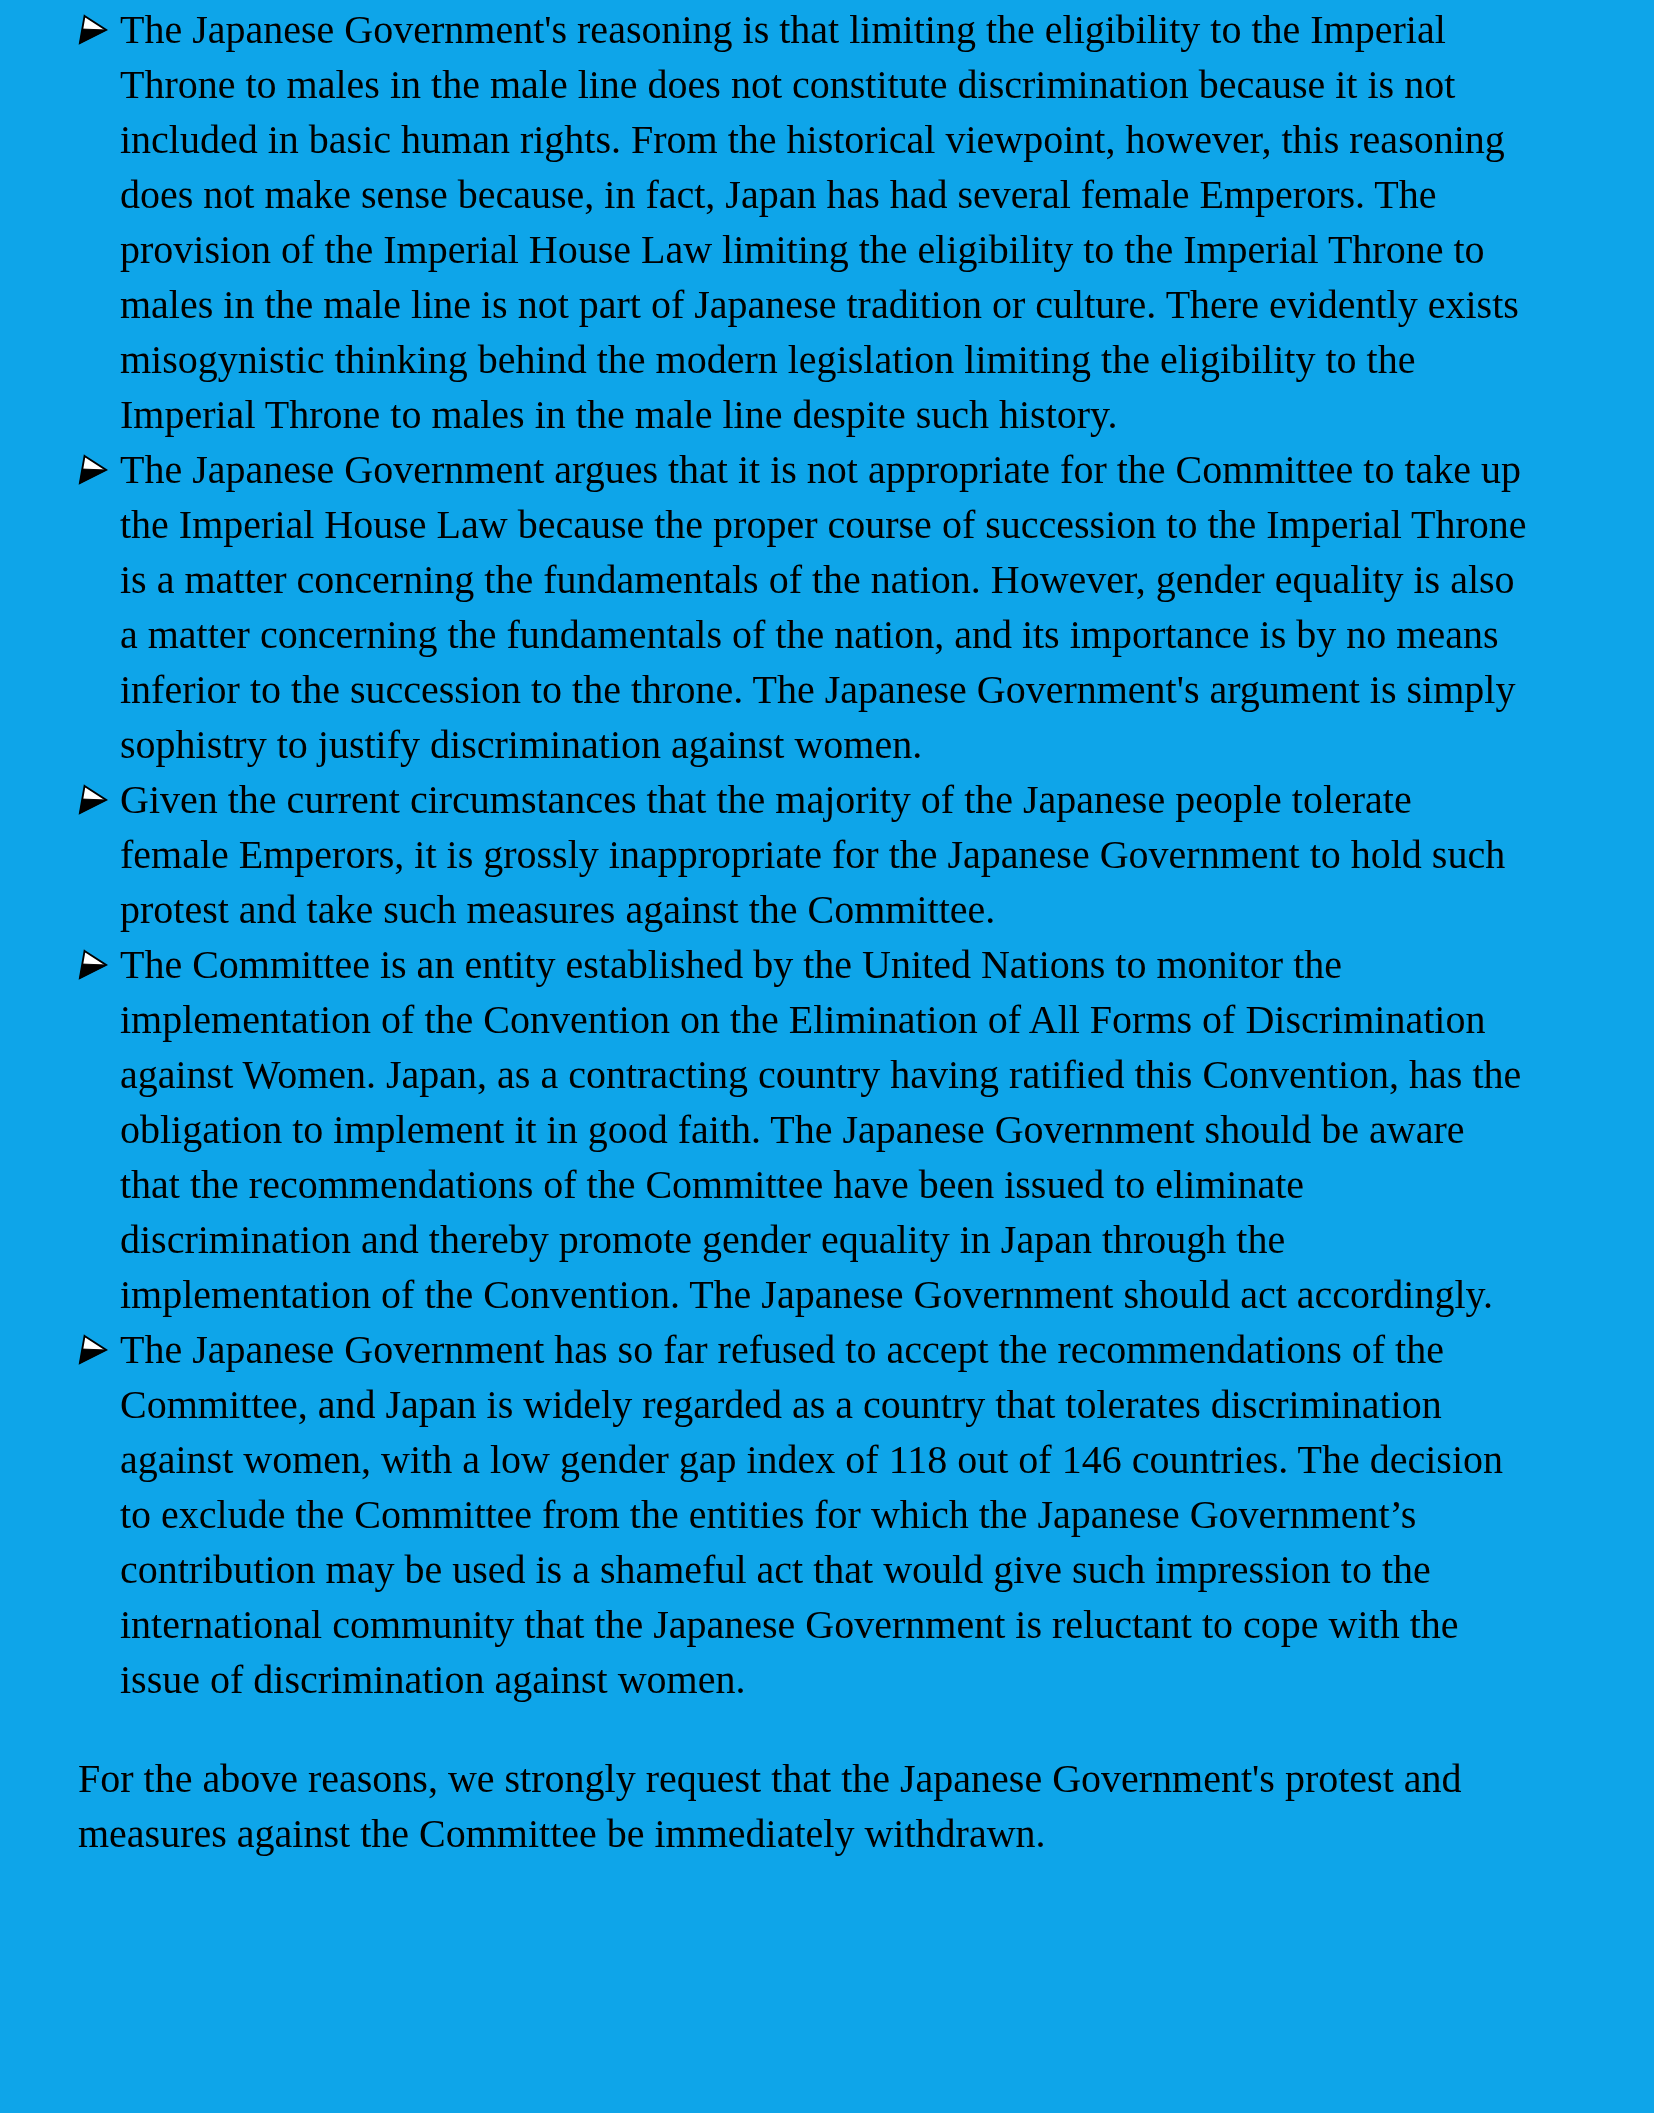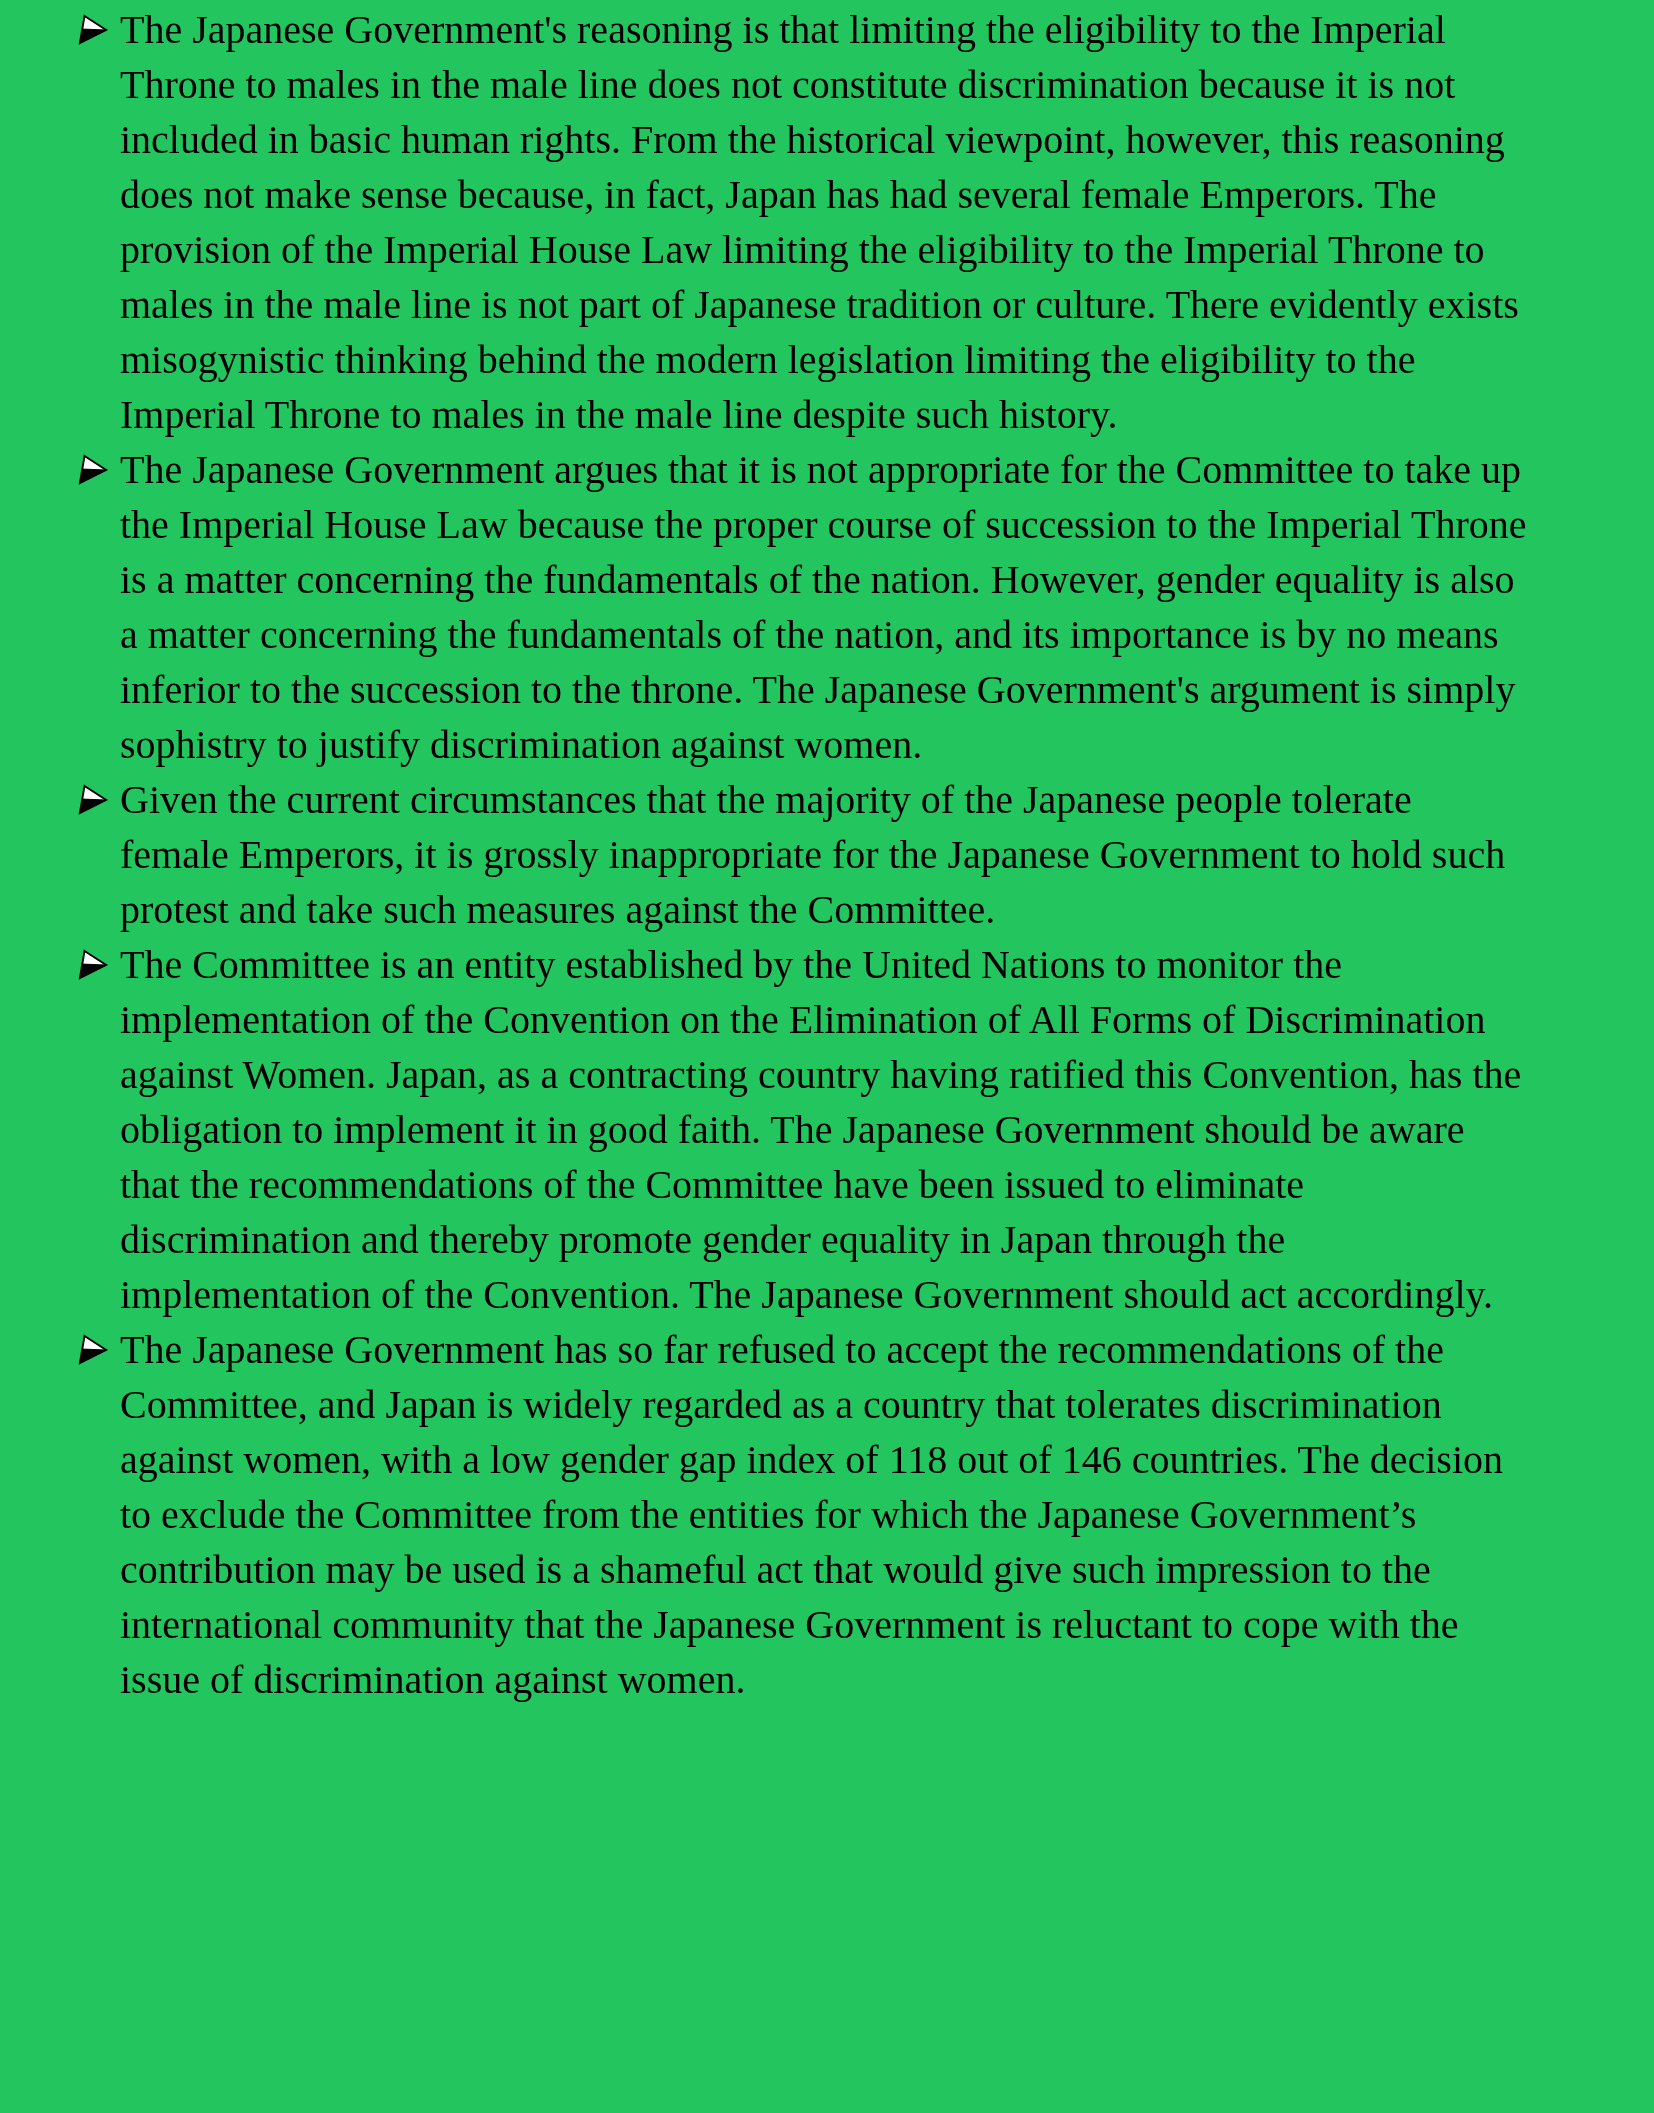--- a/index.html
+++ b/index.html
@@ -4,21 +4,21 @@
 <style>
   html, body {
     margin: 0;
     padding: 0;
     background: #ffffff;
   }
   .page {
     position: relative;
     width: 1654px;
     min-height: 2113px;
-    background: #22c55e;
+    background: #0ea5e9;
     color: #000000;
     font-family: "Liberation Serif", "DejaVu Serif", serif;
     font-size: 40px;
     line-height: 55px;
     box-sizing: border-box;
     padding: 2px 127px 60px 78px;
     text-align: left;
   }
   ul.bullet-list {
     list-style: none;
@@ -94,13 +94,14 @@
   <li class="bullet-item">
     <span class="bullet-marker">
       <svg width="30" height="32" viewBox="0 0 32 34" aria-hidden="true">
         <polygon points="7,2 30,17 2,31" fill="#ffffff" stroke="#000000" stroke-width="2" stroke-linejoin="miter"></polygon>
         <polygon points="5,16 30,17 2,31" fill="#000000" stroke="#000000" stroke-width="1"></polygon>
       </svg>
     </span>
     <span class="bullet-text">The Japanese Government has so far refused to accept the recommendations of the Committee, and Japan is widely regarded as a country that tolerates discrimination against women, with a low gender gap index of 118 out of 146 countries. The decision to exclude the Committee from the entities for which the Japanese Government’s contribution may be used is a shameful act that would give such impression to the international community that the Japanese Government is reluctant to cope with the issue of discrimination against women.</span>
   </li>
 </ul>
+  <p class="closing">For the above reasons, we strongly request that the Japanese Government's protest and measures against the Committee be immediately withdrawn.</p>
 </div>
 
 </body></html>

